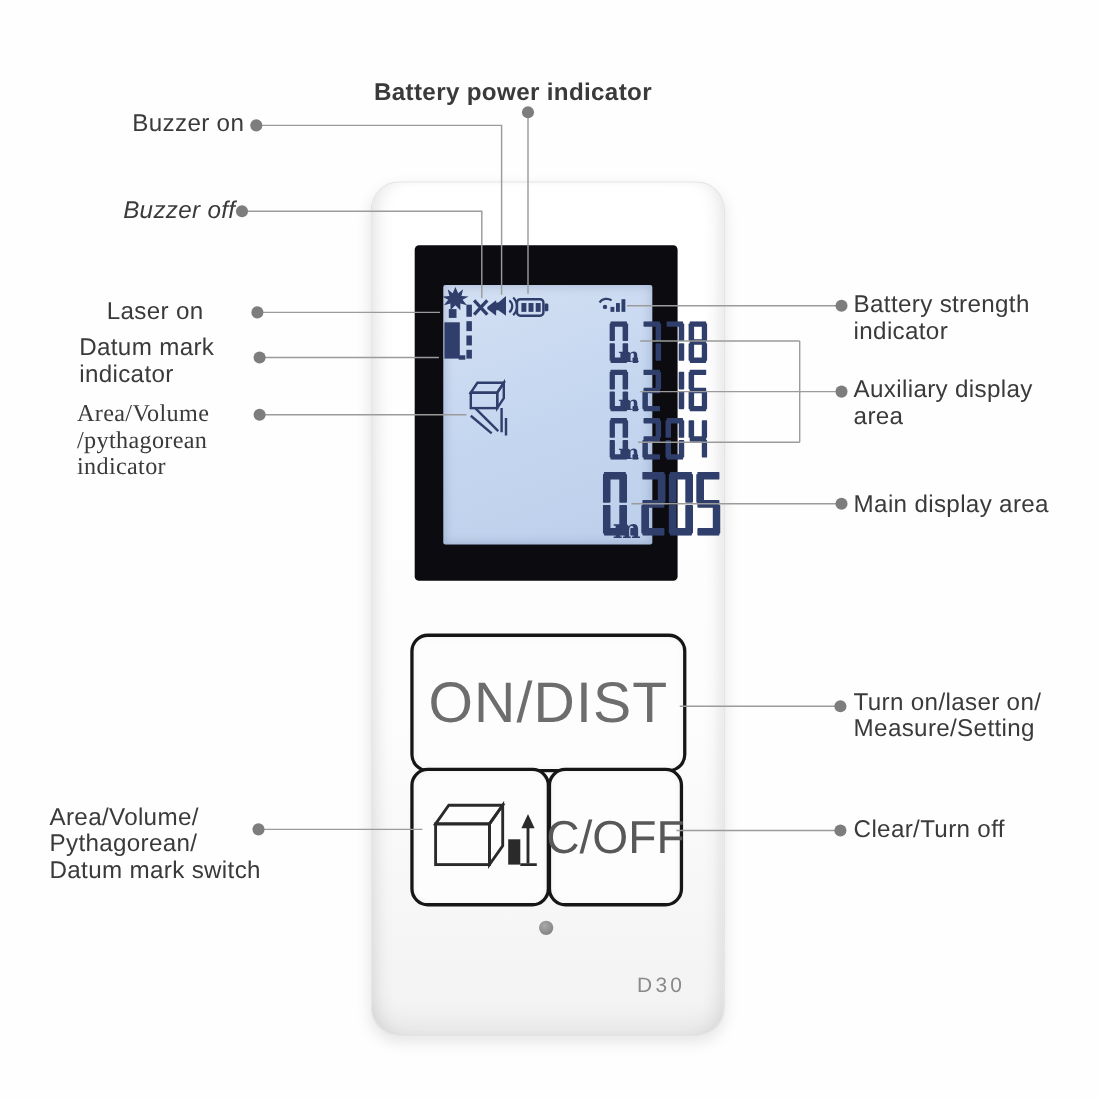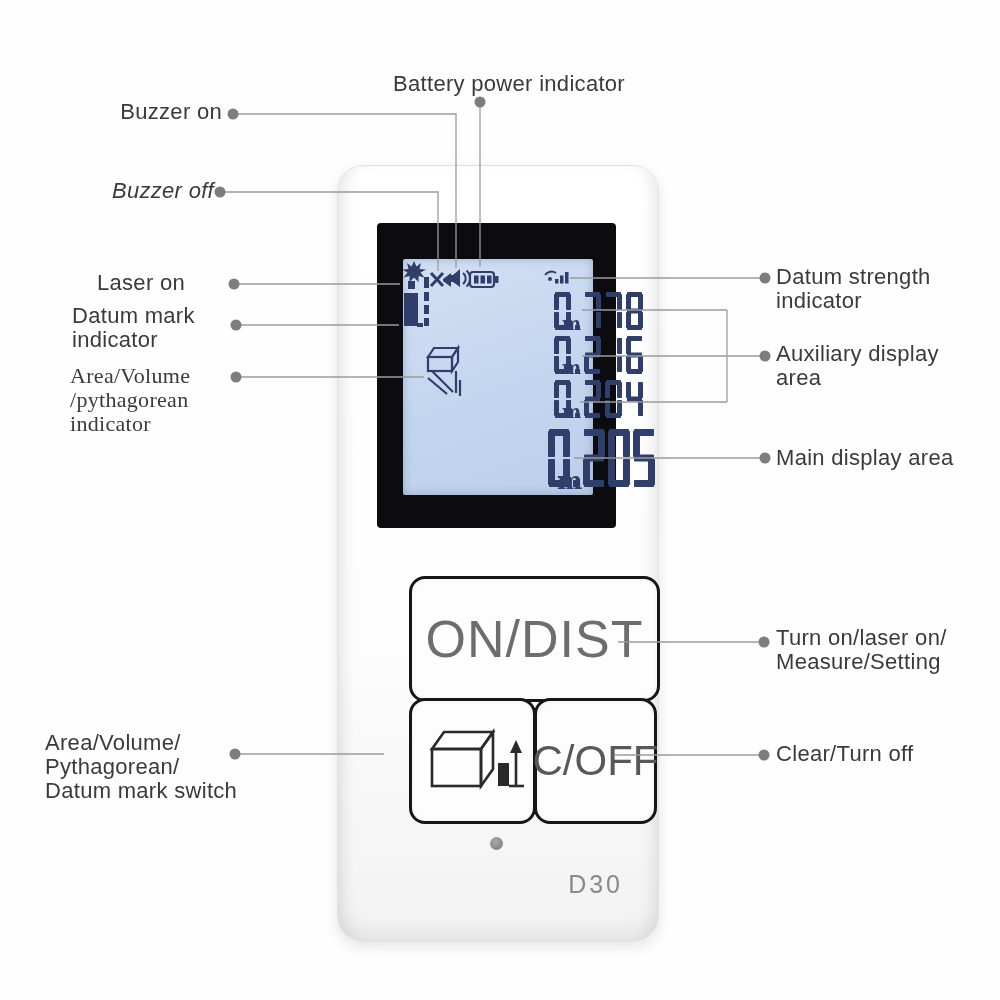--- a/index.html
+++ b/index.html
@@ -2,50 +2,50 @@
 <html><head>
 <meta charset="utf-8">
 <style>
   html,body{margin:0;padding:0;background:#ffffff;}
   .stage{position:relative;width:1000px;height:1000px;background:#fefefe;overflow:hidden;
          font-family:"Liberation Sans", sans-serif;}
   
   .lbl{position:absolute;color:#3a3a3a;font-size:22px;line-height:24px;letter-spacing:.3px;
        white-space:pre-line;z-index:4;}
   .lbl.r{text-align:right;}
-  .lbl.c{text-align:right;}
+  .lbl.c{text-align:left;font-weight:bold;}
   
   .lines{position:absolute;left:0;top:0;z-index:3;pointer-events:none;}
   
   .device{position:absolute;left:337px;top:165px;width:320px;height:775px;border-radius:26px;
           background:linear-gradient(180deg,#ffffff 0%,#fdfdfd 62%,#f2f2f2 100%);
           border:1px solid #e3e3e3;z-index:1;
           box-shadow:0 5px 14px rgba(0,0,0,.10), inset 0 -12px 20px rgba(0,0,0,.05),
                      inset 14px 0 20px -14px rgba(0,0,0,.12), inset -14px 0 20px -14px rgba(0,0,0,.10);}
   .bezel{position:absolute;left:39px;top:57px;width:239px;height:305px;background:#0b0b10;border-radius:4px;}
   .lcd{position:absolute;left:26px;top:36px;width:190px;height:236px;border-radius:2px;
        background:linear-gradient(160deg,#d4e0f3 0%,#c6d7f0 45%,#bccfea 100%);
        box-shadow:inset 0 0 10px rgba(30,50,100,.25);}
   .lcd svg{position:absolute;left:0;top:0;}
   .seg{position:absolute;}
   .unit{position:absolute;font-family:"DejaVu Serif", serif;font-weight:bold;color:#2f3e6a;}
   .u-row{font-size:18px;left:159px;}
   .u-main{font-size:24px;left:154px;top:207px;}
   
   .btn{position:absolute;background:#fdfdfd;border:3px solid #161616;border-radius:16px;
        display:flex;align-items:center;justify-content:center;
-       box-shadow:inset 0 0 6px rgba(0,0,0,.05);cursor:pointer;margin-left:36px;}
+       box-shadow:inset 0 0 6px rgba(0,0,0,.05);cursor:pointer;}
   .btn-ondist{left:35px;top:410px;width:245px;height:120px;}
   .btn-ondist span{font-size:52px;color:#6d6d6d;letter-spacing:1px;}
   .btn-mode{left:35px;top:532px;width:121px;height:120px;}
   .btn-coff{left:160px;top:532px;width:117px;height:120px;}
   .btn-coff span{font-size:42px;color:#585858;}
   .spk-dot{position:absolute;left:152px;top:671px;width:13px;height:13px;border-radius:50%;
            background:radial-gradient(circle at 40% 35%,#a9a9a9,#777);}
-  .model{position:absolute;right:35px;top:704px;font-size:25px;color:#898989;letter-spacing:3px;}
+  .model{position:absolute;right:35px;top:720px;font-size:19px;color:#898989;letter-spacing:3px;}
 </style>
 </head>
 <body>
 
 <div class="stage">
 
   <svg class="lines" width="1000" height="1000">
     <g stroke="#9b9b9b" stroke-width="1.3" fill="none">
       <polyline points="233,114 456,114 456,268"></polyline>
       <polyline points="220,192 438,192 438,271"></polyline>
@@ -279,21 +279,21 @@
   <div class="lbl r" style="left:64px;top:179px;width:150px;font-style:italic;">Buzzer off</div>
   <div class="lbl r" style="left:60px;top:271px;width:162px;text-align:center;">Laser on</div>
   <div class="lbl" style="left:72px;top:304px;">Datum mark
 indicator</div>
   <div class="lbl" style="left:70px;top:364px;font-family:Liberation Serif, serif;">Area/Volume
 /pythagorean
 indicator</div>
   <div class="lbl" style="left:45px;top:731px;">Area/Volume/
 Pythagorean/
 Datum mark switch</div>
-  <div class="lbl" style="left:776px;top:265px;">Datum strength
+  <div class="lbl" style="left:776px;top:265px;">Battery strength
 indicator</div>
   <div class="lbl" style="left:776px;top:446px;">Main display area</div>
   <div class="lbl" style="left:776px;top:342px;">Auxiliary display
 area</div>
   <div class="lbl" style="left:776px;top:626px;">Turn on/laser on/
 Measure/Setting</div>
   <div class="lbl" style="left:776px;top:742px;">Clear/Turn off</div>
 </div>
 
 </body></html>

